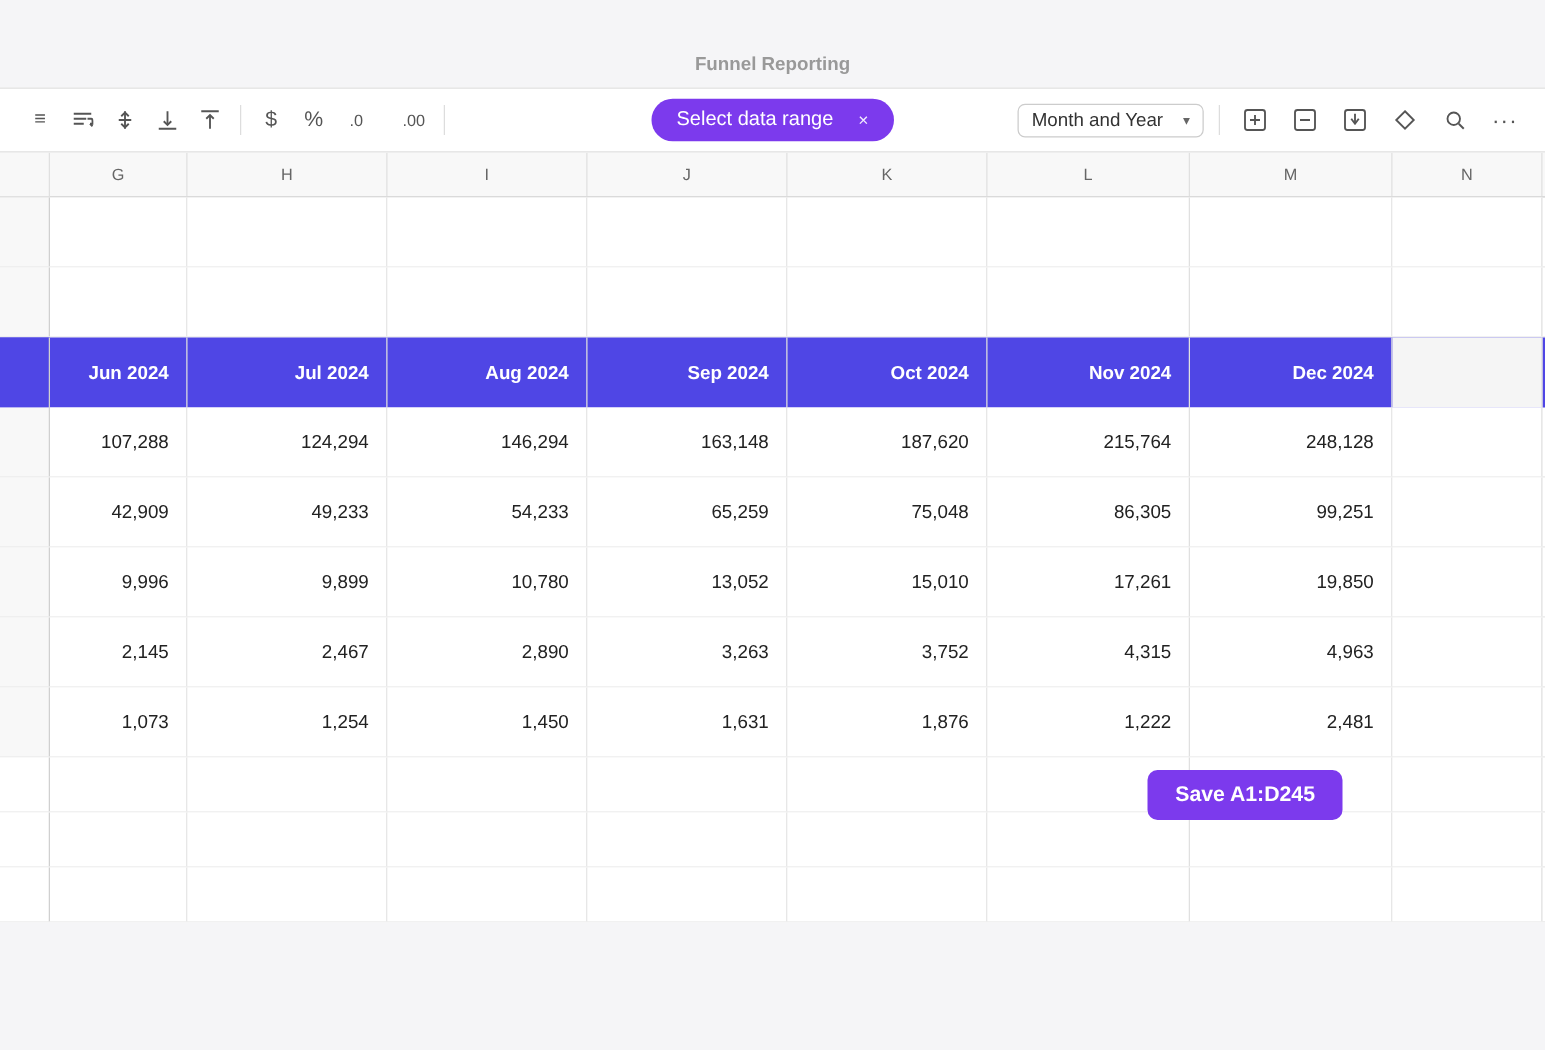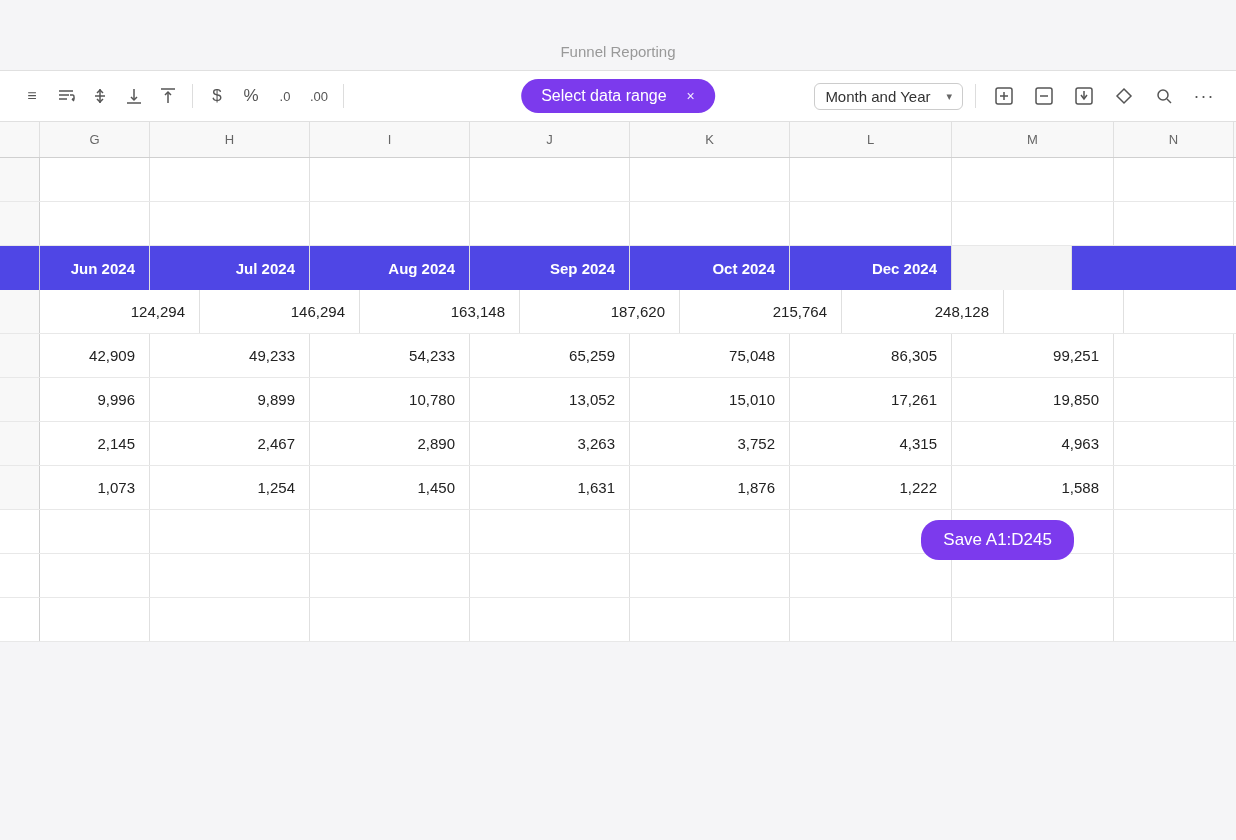--- a/index.html
+++ b/index.html
@@ -77,20 +77,21 @@
     }
 
     .funnel-title {
       position: absolute;
       top: -28px;
       left: 50%;
       transform: translateX(-50%);
       color: #999;
       font-size: 15px;
       white-space: nowrap;
+      font-weight: bold;
     }
 
     .month-year-dropdown {
       display: flex;
       align-items: center;
       gap: 16px;
       padding: 4px 10px;
       border: 1px solid #ccc;
       border-radius: 6px;
       cursor: pointer;
@@ -134,21 +135,21 @@
     .col-n { width: 120px; }
 
     .spreadsheet-body {
       display: flex;
       flex-direction: column;
     }
 
     .spreadsheet-row {
       display: flex;
       border-bottom: 1px solid #e8e8e8;
-      height: 44px;
+      height: 56px;
     }
 
     .spreadsheet-row.header-row {
       background: #4f46e5;
       border-bottom: none;
     }
 
     .spreadsheet-row.header-row .cell {
       color: white;
       font-weight: 600;
@@ -191,24 +192,24 @@
       height: 0;
     }
 
     .save-btn {
       position: absolute;
       right: 162px;
       top: -20px;
       background: #7c3aed;
       color: white;
       border: none;
-      border-radius: 18px;
+      border-radius: 8px;
       padding: 10px 22px;
       font-size: 17px;
-      font-weight: 400;
+      font-weight: 700;
       cursor: pointer;
     }
 
     .toolbar-section {
       display: flex;
       align-items: center;
       gap: 2px;
     }
 
     
@@ -263,21 +264,21 @@
       </svg>
     </div>
   </div>
 
   <div class="toolbar-divider"></div>
 
   <div class="toolbar-section">
     <div class="toolbar-icon" style="font-size:17px;">$</div>
     <div class="toolbar-icon" style="font-size:17px;">%</div>
     <div class="toolbar-icon" style="font-size:13px;">.0</div>
-    <div class="toolbar-icon" style="font-size:13px;">.00</div>
+    <div class="toolbar-icon" style="font-size:13px;margin-left:12px;">.00</div>
   </div>
 
   <div class="toolbar-divider"></div>
 
   <button class="select-data-range-btn">
     <span>Select data range</span>
     <span class="close-x">×</span>
   </button>
 
   <div style="margin-left: auto; display:flex; align-items:center; gap:8px;">
@@ -363,26 +364,28 @@
       <div class="cell col-n"></div>
     </div>
 
     <div class="spreadsheet-row header-row">
       <div class="cell row-num" style="background:#4f46e5; color: rgba(255,255,255,0.6);"></div>
       <div class="cell col-g">Jun 2024</div>
       <div class="cell col-h">Jul 2024</div>
       <div class="cell col-i">Aug 2024</div>
       <div class="cell col-j">Sep 2024</div>
       <div class="cell col-k">Oct 2024</div>
+      <div class="cell col-l">Nov 2024</div>
       <div class="cell col-m">Dec 2024</div>
       <div class="cell col-n" style="background: #f5f5f5;"></div>
     </div>
 
     <div class="spreadsheet-row">
       <div class="cell row-num"></div>
+      <div class="cell col-g">107,288</div>
       <div class="cell col-h">124,294</div>
       <div class="cell col-i">146,294</div>
       <div class="cell col-j">163,148</div>
       <div class="cell col-k">187,620</div>
       <div class="cell col-l">215,764</div>
       <div class="cell col-m">248,128</div>
       <div class="cell col-n"></div>
     </div>
 
     <div class="spreadsheet-row">
@@ -422,21 +425,21 @@
     </div>
 
     <div class="spreadsheet-row">
       <div class="cell row-num"></div>
       <div class="cell col-g">1,073</div>
       <div class="cell col-h">1,254</div>
       <div class="cell col-i">1,450</div>
       <div class="cell col-j">1,631</div>
       <div class="cell col-k">1,876</div>
       <div class="cell col-l">1,222</div>
-      <div class="cell col-m">1,588</div>
+      <div class="cell col-m">2,481</div>
       <div class="cell col-n"></div>
     </div>
 
   </div>
 
   <div class="save-btn-container" style="position: relative;">
     <button class="save-btn" style="position:absolute; right: 0; top: 10px; margin-right: 162px;">Save A1:D245</button>
   </div>
 
   <div class="extra-row">

